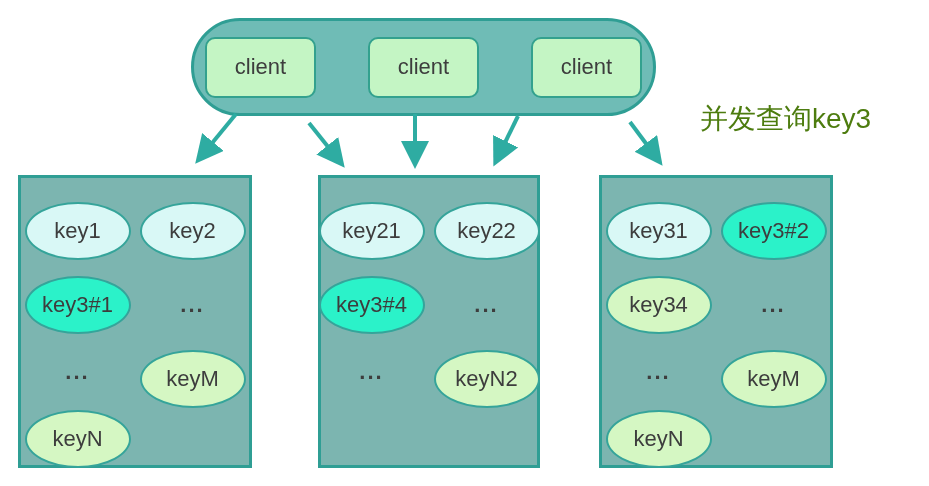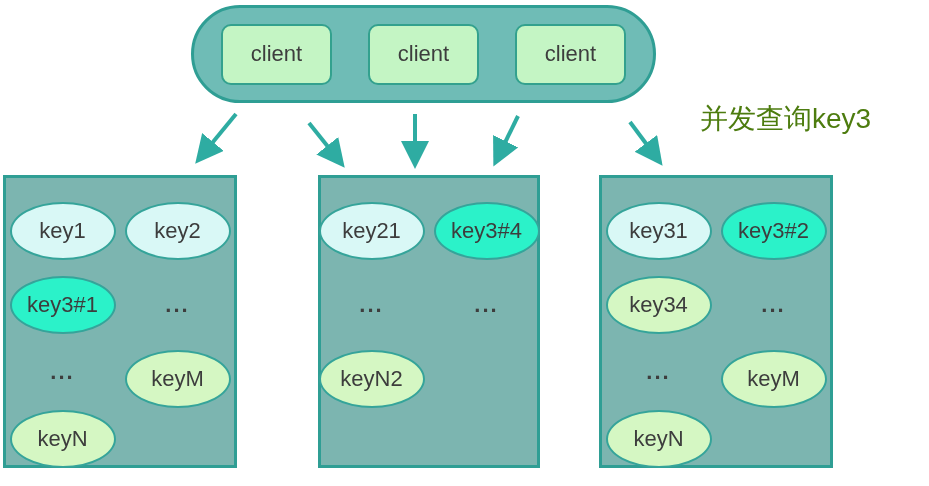--- a/index.html
+++ b/index.html
@@ -8,30 +8,30 @@
     width: 929px;
     height: 486px;
     background: #ffffff;
     font-family: "Liberation Sans", "DejaVu Sans", sans-serif;
     overflow: hidden;
   }
 
   
   .client-pill {
     position: absolute;
-    left: 191px; top: 5px;
+    left: 191px; top: 18px;
     width: 465px; height: 98px;
     box-sizing: border-box;
     background: #6fbcb6;
     border: 3px solid #2f9e94;
     border-radius: 49px;
     display: flex;
     align-items: center;
     justify-content: center;
-    gap: 36px;
+    gap: 52px;
   }
   .client-box {
     width: 111px; height: 61px;
     box-sizing: border-box;
     background: #c4f5c4;
     border: 2px solid #33a18e;
     border-radius: 10px;
     display: flex;
     align-items: center;
     justify-content: center;
@@ -64,21 +64,21 @@
     background: #7cb5b0;
     border: 3px solid #2f9e94;
     display: grid;
     grid-template-columns: 106px 106px;
     grid-template-rows: 58px 58px 44px 58px;
     column-gap: 9px;
     row-gap: 16px;
     padding: 24px 5px 0 5px;
     justify-content: center;
   }
-  .shard-1 { left: 3px; }
+  .shard-1 { left: 18px; }
   .shard-2 { left: 318px; width: 222px; }
   .shard-3 { left: 599px; }
 
   .ellipse {
     box-sizing: border-box;
     width: 106px; height: 58px;
     border: 2px solid #35a49a;
     border-radius: 50%;
     display: flex;
     align-items: center;
@@ -132,20 +132,21 @@
     <div class="ellipse cyan">key2</div>
     <div class="ellipse highlight">key3#1</div>
     <div class="dots">...</div>
     <div class="dots">...</div>
     <div class="ellipse green">keyM</div>
     <div class="ellipse green">keyN</div>
   </div>
 
   <div class="shard shard-2">
     <div class="ellipse cyan">key21</div>
+    <div class="ellipse cyan">key22</div>
     <div class="ellipse highlight">key3#4</div>
     <div class="dots">...</div>
     <div class="dots">...</div>
     <div class="ellipse green">keyN2</div>
   </div>
 
   <div class="shard shard-3">
     <div class="ellipse cyan">key31</div>
     <div class="ellipse highlight">key3#2</div>
     <div class="ellipse green">key34</div>

